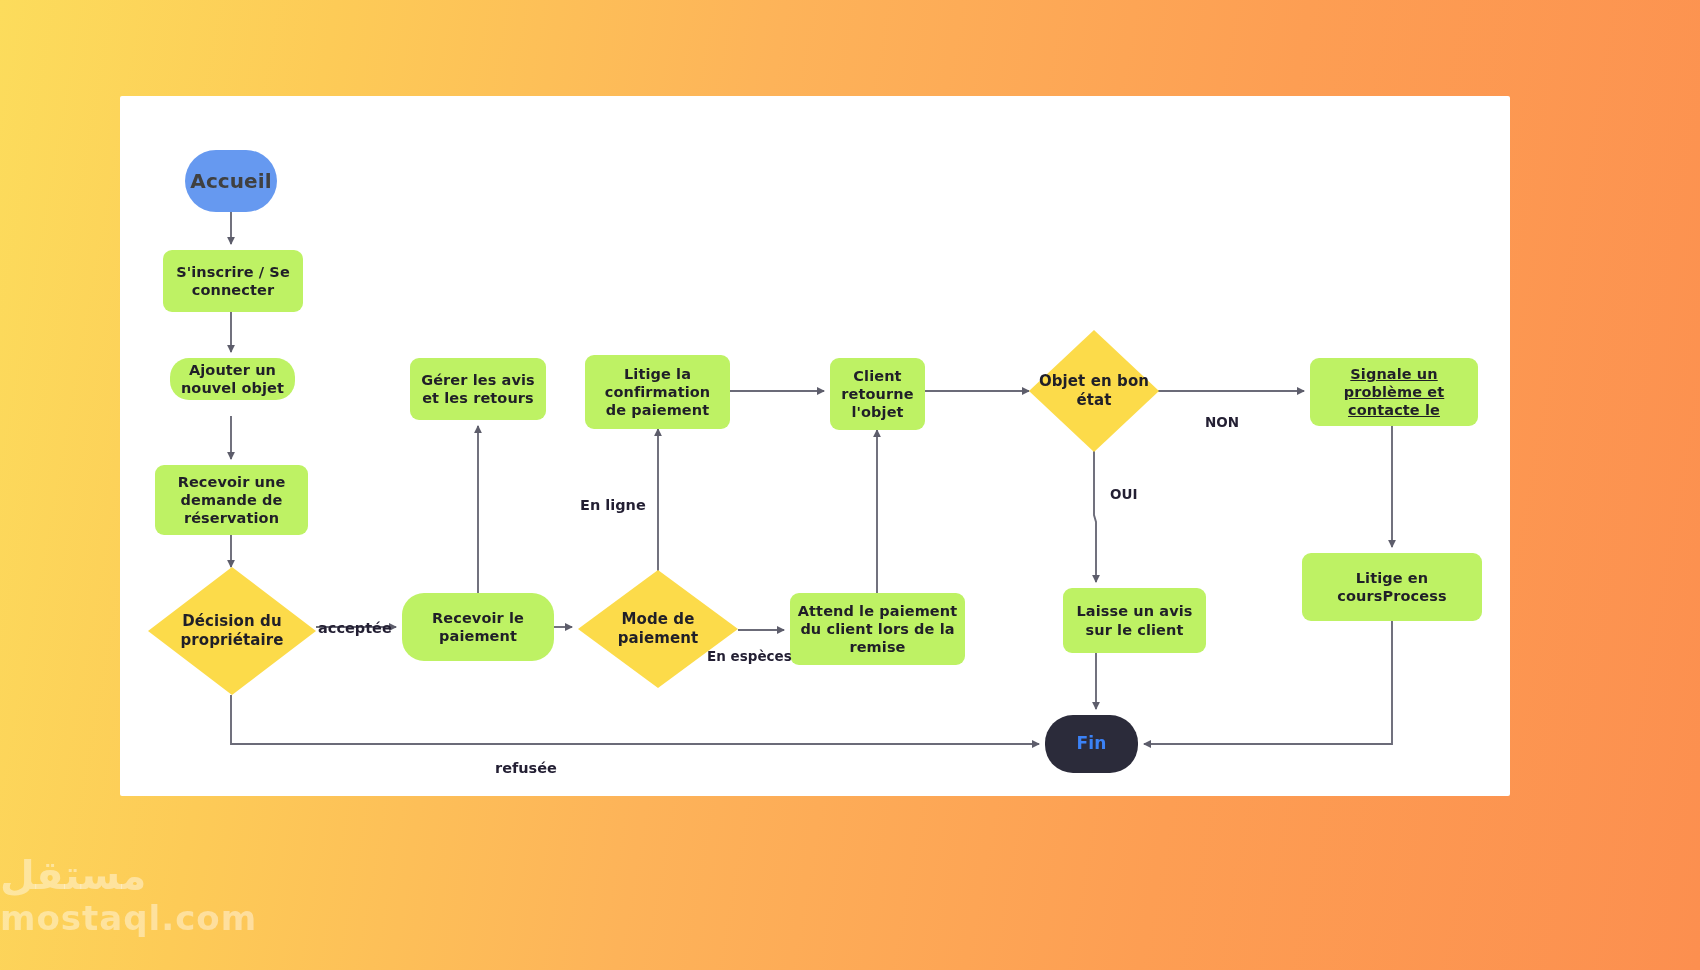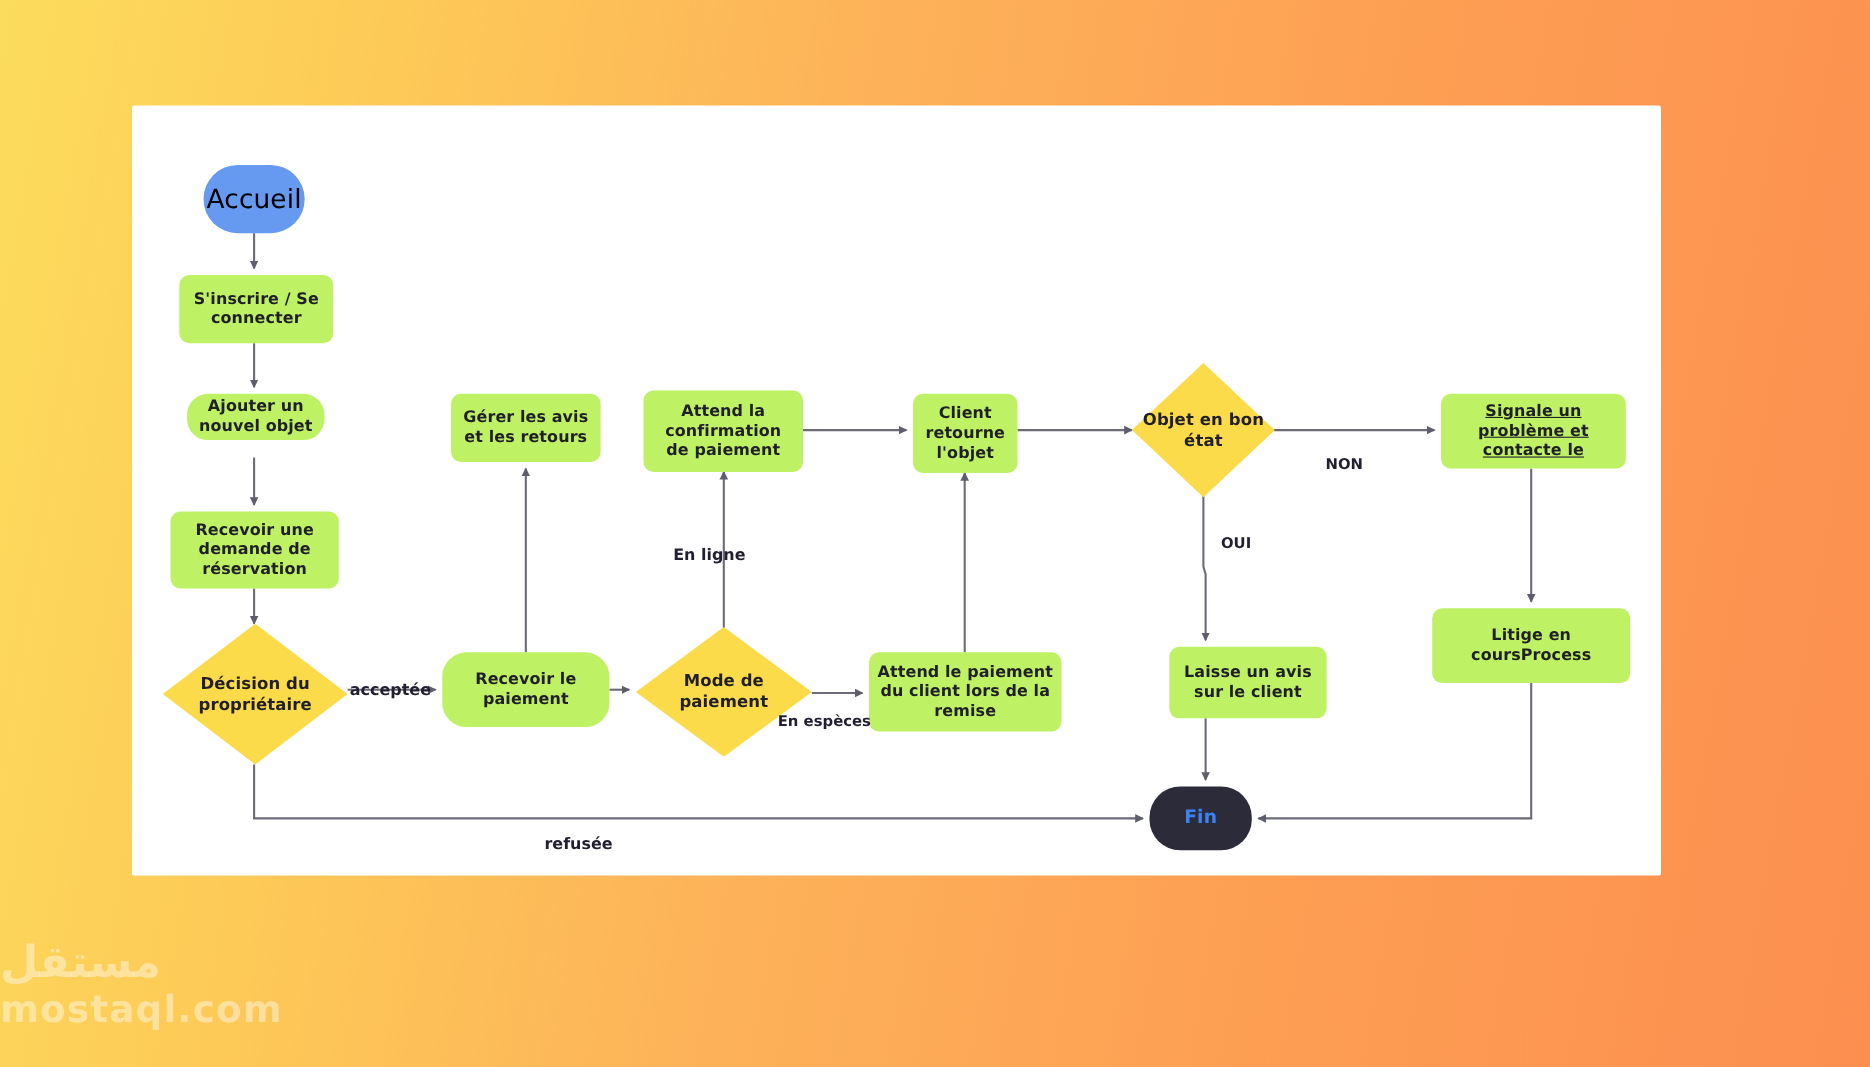--- a/index.html
+++ b/index.html
@@ -22,21 +22,21 @@
   .node{
     position:absolute;box-sizing:border-box;
     display:flex;align-items:center;justify-content:center;text-align:center;
     color:#201f28;font-weight:bold;line-height:1.25;
     letter-spacing:.1px;
   }
   .n-process{
     background:#bef264;border-radius:9px;font-size:14.5px;padding:4px 7px;
   }
   .n-start{
-    background:#6699F0;border-radius:32px;font-size:24px;font-weight:400;color:#000000;
+    background:#6699F0;border-radius:32px;font-size:20px;font-weight:700;color:#404040;
   }
   .n-end{
     background:#2B2B3A;border-radius:28px;font-size:17px;color:#3b82f6;font-weight:bold;
   }
   .n-decision{
     background:transparent;font-size:15px;
   }
   .dia-shape{
     position:absolute;left:0;top:0;width:100%;height:100%;
     background:#FCDB4A;
@@ -135,21 +135,21 @@
   <div class="node n-process" style="left:410px;top:358px;width:136px;height:62px;">
     <span>Gérer les avis et les retours</span>
   </div>
 
   <div class="node n-decision" style="left:578px;top:570px;width:160px;height:118px;">
     <span class="dia-shape"></span>
     <span class="dia-text">Mode de paiement</span>
   </div>
 
   <div class="node n-process" style="left:585px;top:355px;width:145px;height:74px;">
-    <span>Attend la confirmation de paiement</span>
+    <span>Litige la confirmation de paiement</span>
   </div>
 
   <div class="node n-process" style="left:790px;top:593px;width:175px;height:72px;">
     <span>Attend le paiement du client lors de la remise</span>
   </div>
 
   <div class="node n-process" style="left:830px;top:358px;width:95px;height:72px;">
     <span>Client retourne l'objet</span>
   </div>
 
@@ -171,21 +171,21 @@
   </div>
 
   <div class="node n-end" style="left:1045px;top:715px;width:93px;height:58px;">
     <span>Fin</span>
   </div>
 
   <div class="edge-label big" style="left:318px;top:600px;margin-top:20px;">acceptée</div>
 
   <div class="edge-label big" style="left:495px;top:760px;">refusée</div>
 
-  <div class="edge-label big" style="left:612px;top:497px;">En ligne</div>
+  <div class="edge-label big" style="left:580px;top:497px;">En ligne</div>
 
   <div class="edge-label" style="left:707px;top:648px;">En espèces</div>
 
   <div class="edge-label" style="left:1110px;top:486px;">OUI</div>
 
   <div class="edge-label" style="left:1205px;top:414px;">NON</div>
 
   <div class="watermark">
     <div class="wm-ar">مستقل</div>
     <div class="wm-lat">mostaql.com</div>

